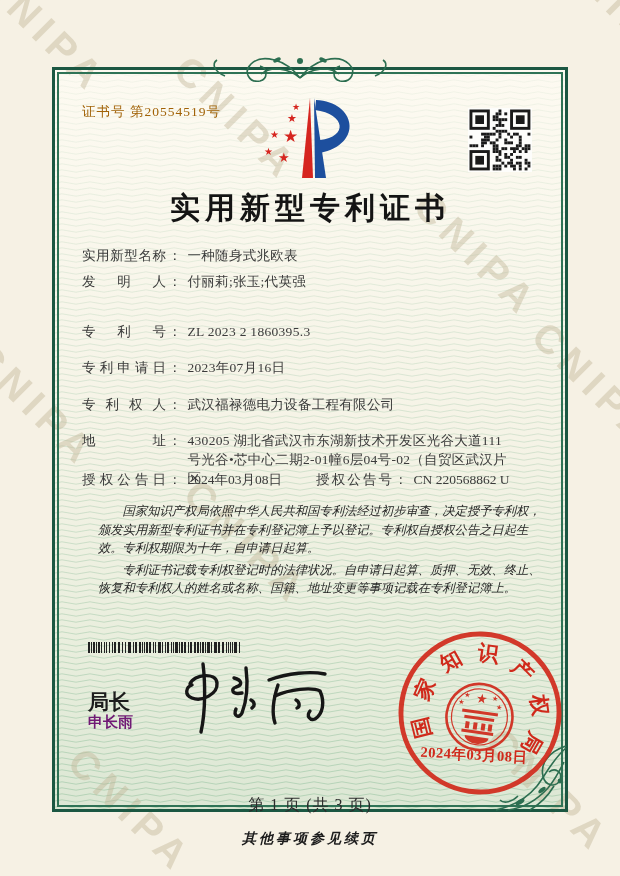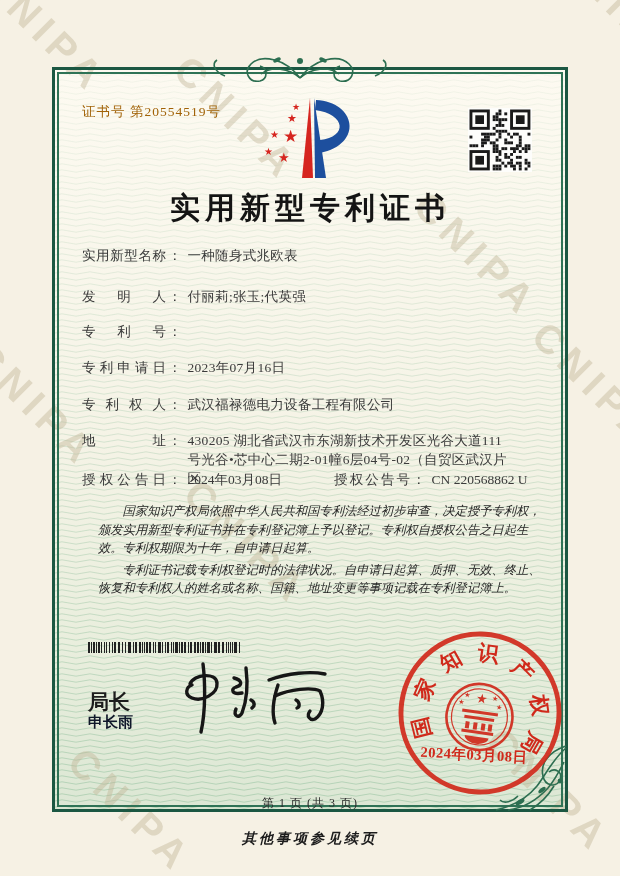--- a/index.html
+++ b/index.html
@@ -25,36 +25,36 @@
   .qr{position:absolute;left:468px;top:108px;}
   .title{position:absolute;left:52px;width:516px;top:188px;text-align:center;
          font-size:30px;font-weight:bold;letter-spacing:5px;color:#141414;}
 
   .frow{position:absolute;left:82px;display:flex;align-items:flex-start;
         font-size:13.5px;color:#3b3b3b;line-height:19px;justify-content:flex-end;}
   .lab{display:inline-block;width:84px;text-align:justify;text-align-last:justify;}
   .colon{padding:0 6px 0 2px;}
   .val{width:352px;letter-spacing:0.3px;}
   .val-narrow{width:320px;}
-  .pair2{margin-left:52px;display:flex;}
+  .pair2{margin-left:34px;display:flex;}
   .pair2 .lab{width:76px;}
 
   .paras{position:absolute;left:80px;top:502px;width:470px;font-size:12.3px;
          line-height:18.6px;color:#262626;font-style:italic;}
   .paras p{margin:0 0 3px 18px;text-indent:2em;}
 
   .barcode{position:absolute;left:88px;top:642px;}
   .dir-title{position:absolute;left:88px;top:688px;font-family:"Liberation Sans","DejaVu Sans",sans-serif;
              font-weight:600;font-size:21px;color:#1d1d1d;}
   .dir-name{position:absolute;left:88px;top:713px;font-family:"Liberation Sans","DejaVu Sans",sans-serif;
-            font-weight:600;font-size:15px;color:#0f172a;}
+            font-weight:600;font-size:15px;color:#701a75;}
   .sig{position:absolute;left:172px;top:658px;}
   .seal{position:absolute;left:394px;top:627px;transform:rotate(8deg);}
   .page-info{position:absolute;left:52px;width:516px;top:795px;text-align:center;
-             font-size:12px;color:#2b2b2b;letter-spacing:1px;}
+             font-size:16px;color:#2b2b2b;letter-spacing:1px;}
   .footer-note{position:absolute;left:0;width:620px;top:830px;text-align:center;
                font-size:14px;font-style:italic;font-weight:bold;letter-spacing:3px;color:#1c1c1c;}
   .flourish-top{position:absolute;left:205px;top:52px;}
   .flourish-corner{position:absolute;left:490px;top:740px;}
 </style>
 </head>
 <body>
 
 <div class="page">
 
@@ -369,28 +369,29 @@
       <rect x="7.3" y="47.9" width="8.7" height="8.7" fill="#1a1a1a"></rect>
     </svg>
 
   <div class="title">实用新型专利证书</div>
 
   <div class="frow" style="top:246px">
     <span class="lab">实用新型名称</span>
     <span class="colon">：</span>
     <span class="val">一种随身式兆欧表</span>
   </div>
-  <div class="frow" style="top:287px">
+  <div class="frow" style="top:272px">
     <span class="lab">发明人</span>
     <span class="colon">：</span>
     <span class="val">付丽莉;张玉;代英强</span>
   </div>
   <div class="frow" style="top:322px">
     <span class="lab">专利号</span>
     <span class="colon">：</span>
+    <span class="val">ZL 2023 2 1860395.3</span>
   </div>
   <div class="frow" style="top:358px">
     <span class="lab">专利申请日</span>
     <span class="colon">：</span>
     <span class="val">2023年07月16日</span>
   </div>
   <div class="frow" style="top:395px">
     <span class="lab">专利权人</span>
     <span class="colon">：</span>
     <span class="val">武汉福禄德电力设备工程有限公司</span>

